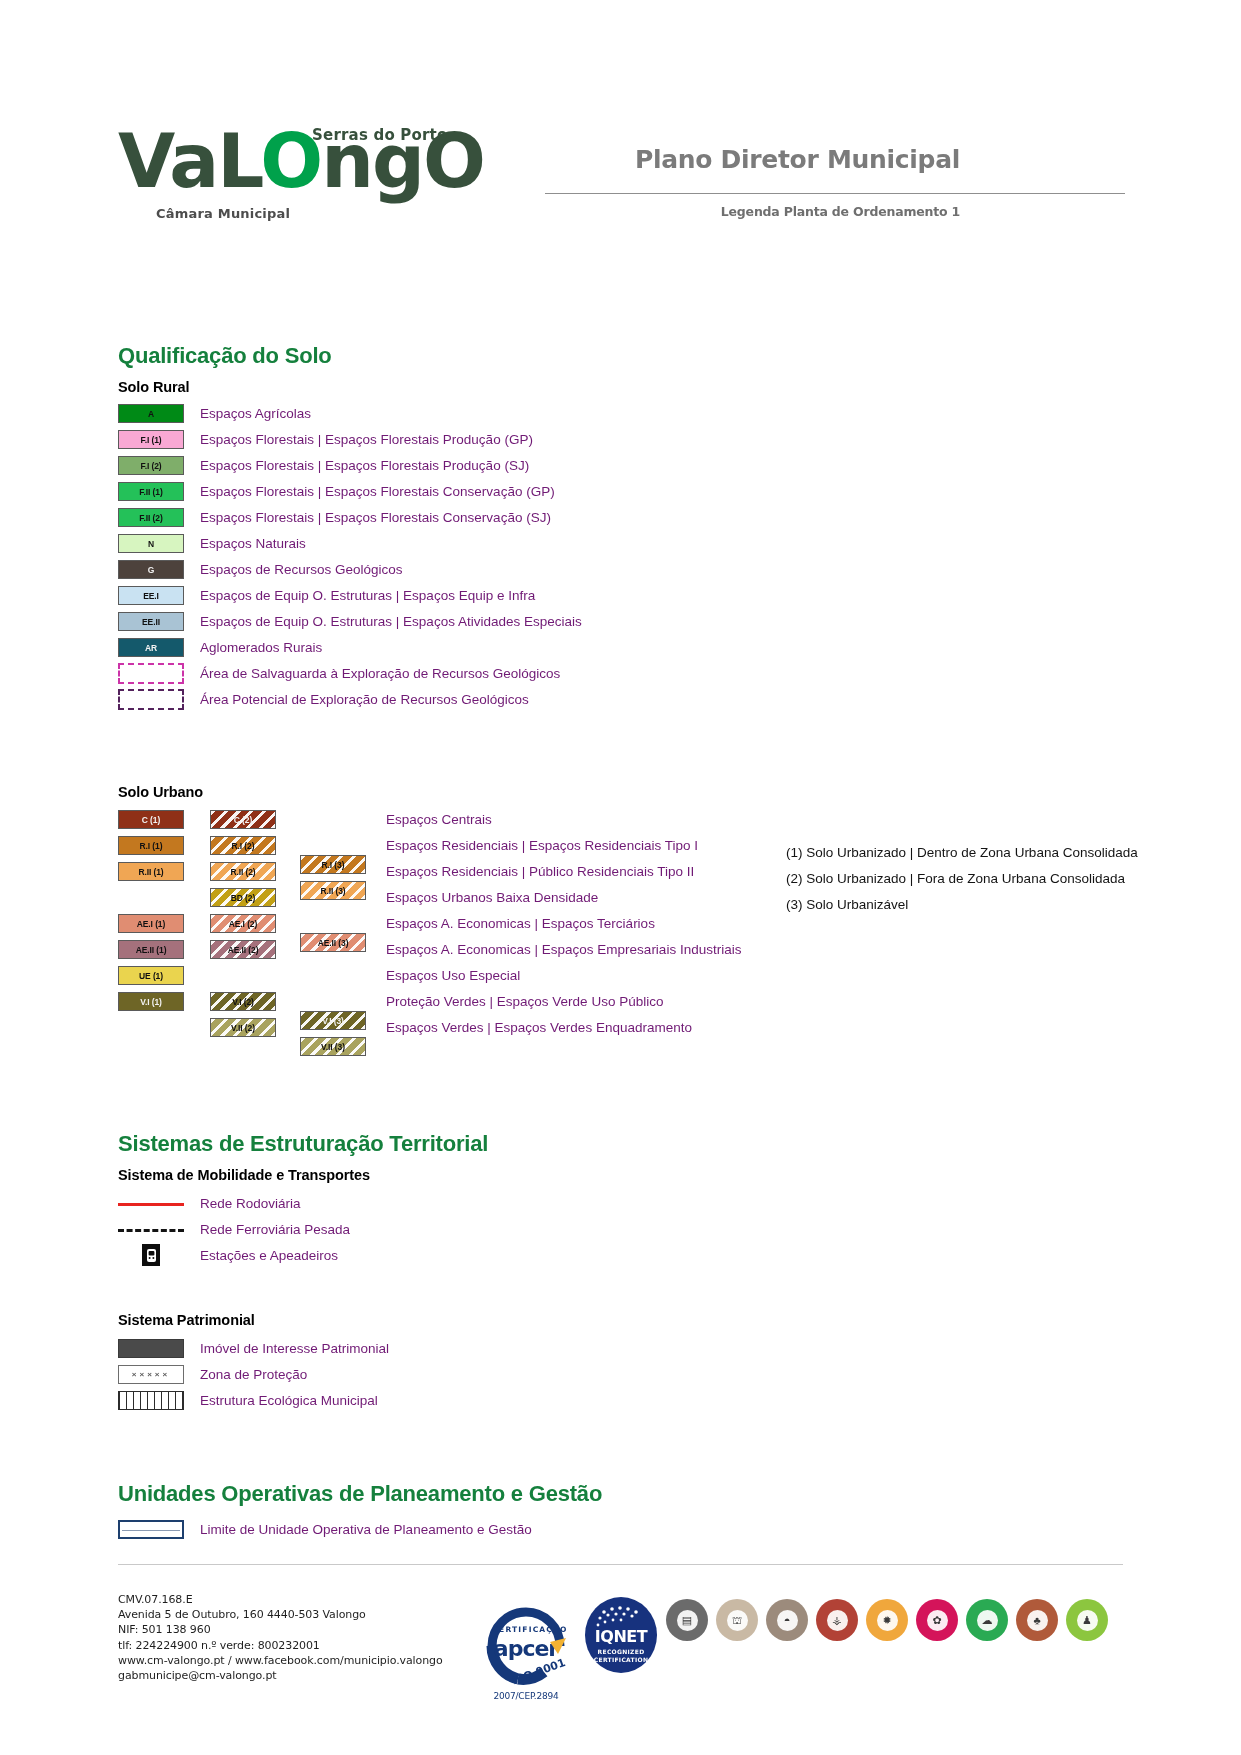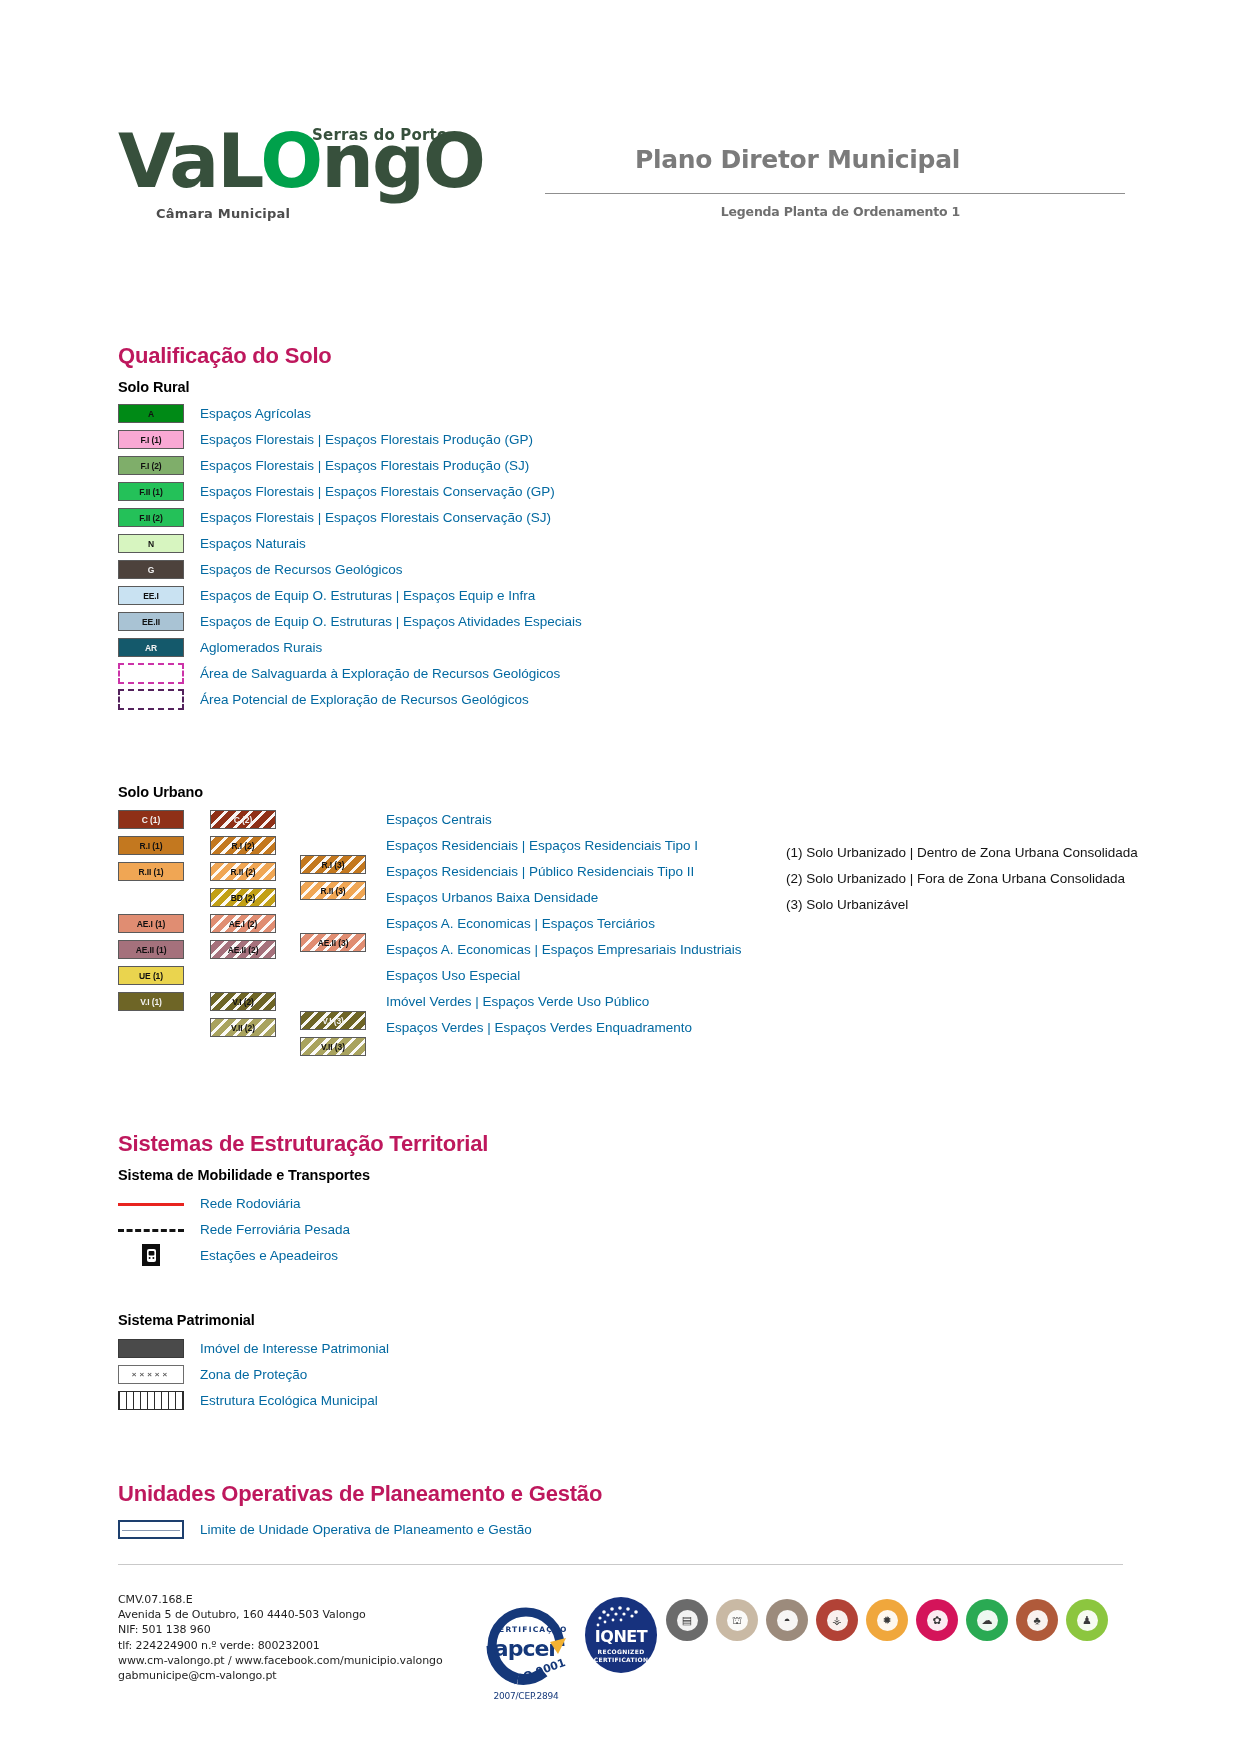--- a/index.html
+++ b/index.html
@@ -49,21 +49,21 @@
   .header-sub {
     position:absolute; right:116px; top:86px;
     font-family:"DejaVu Sans", sans-serif;
     font-size:12.5px; font-weight:600; color:#6f6f6f; letter-spacing:-.2px;
     white-space:nowrap;
   }
 
   
   .h1 {
     font-family:"Liberation Sans", sans-serif;
-    font-size:22px; font-weight:700; color:#be185d; letter-spacing:-.2px;
+    font-size:22px; font-weight:700; color:#15803d; letter-spacing:-.2px;
   }
   .h2 {
     font-family:"Liberation Sans", sans-serif;
     font-size:14.5px; font-weight:700; color:#000; letter-spacing:-.1px;
   }
 
   .sec { position:absolute; left:118px; }
 
   
   .row { position:relative; height:26px; }
@@ -76,21 +76,21 @@
     letter-spacing:-.1px; overflow:hidden;
   }
   .sw.c0 { left:0; }
   .sw.c1 { left:92px; }
   .sw.c2 { left:182px; }
   .sw-lt { color:#111; }
   .sw-dk { color:#f2f2f2; }
   .lbl {
     position:absolute; left:82px; top:2px;
     font-family:"Liberation Sans", sans-serif;
-    font-size:13.5px; color:#0369a1; line-height:19px; white-space:nowrap;
+    font-size:13.5px; color:#701a75; line-height:19px; white-space:nowrap;
   }
   .lbl.farcol { left:268px; }
 
   
   .hatch { position:relative; }
   .hatch::before {
     content:""; position:absolute; inset:0;
     background-image:repeating-linear-gradient(
       -45deg, rgba(255,255,255,.95) 0 3px, rgba(255,255,255,0) 3px 9px);
     pointer-events:none;
@@ -334,21 +334,21 @@
       <div class="row">
         <div class="sw c0 sw-dk" style="background:#6e6526">
           <span>V.I (1)</span>
         </div>
         <div class="sw c1 hatch sw-lt" style="background:#6e6526">
           <span>V.I (2)</span>
         </div>
         <div class="sw c2 hatch sw-dk" style="background:#6e6526">
           <span>V.I (3)</span>
         </div>
-        <div class="lbl farcol">Imóvel Verdes | Espaços Verde Uso Público</div>
+        <div class="lbl farcol">Proteção Verdes | Espaços Verde Uso Público</div>
       </div>
       <div class="row">
         <div class="sw c1 hatch sw-lt" style="background:#a9a35e">
           <span>V.II (2)</span>
         </div>
         <div class="sw c2 hatch sw-lt" style="background:#a9a35e">
           <span>V.II (3)</span>
         </div>
         <div class="lbl farcol">Espaços Verdes | Espaços Verdes Enquadramento</div>
       </div>

